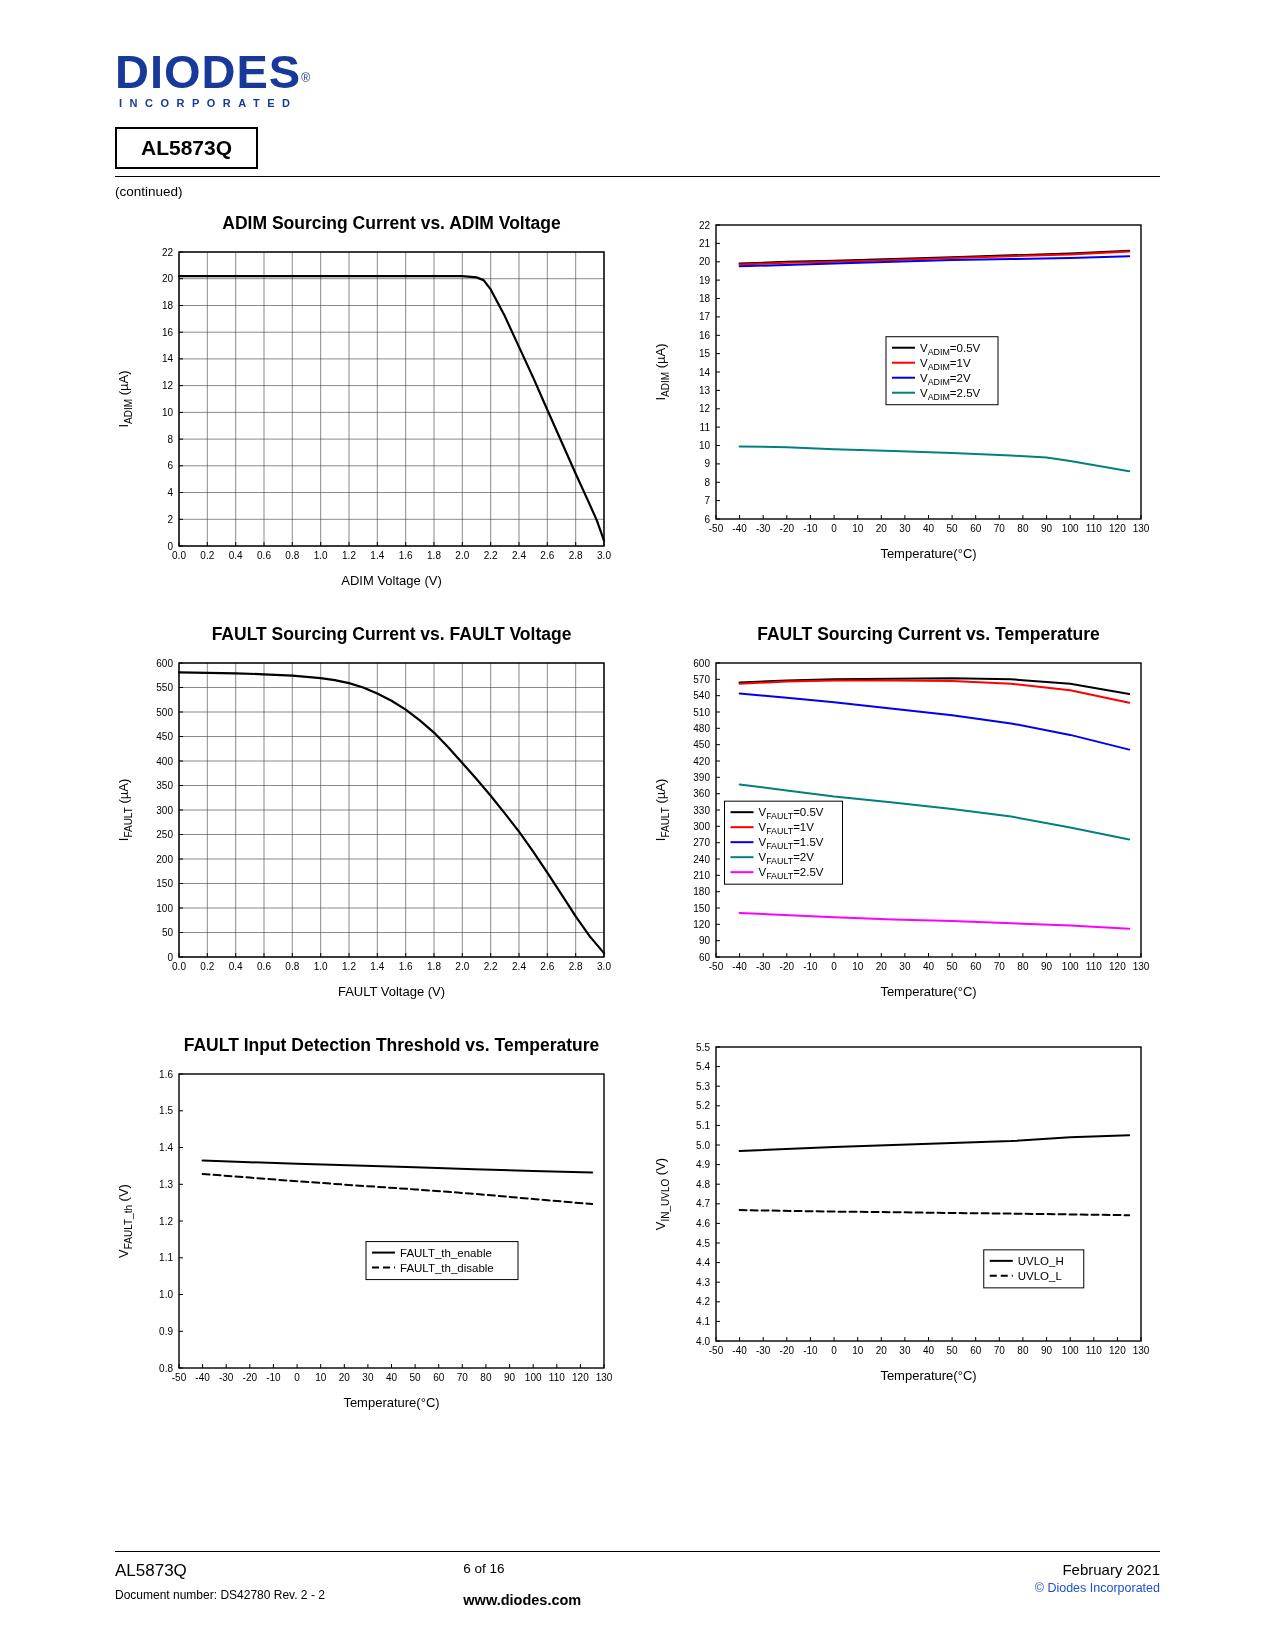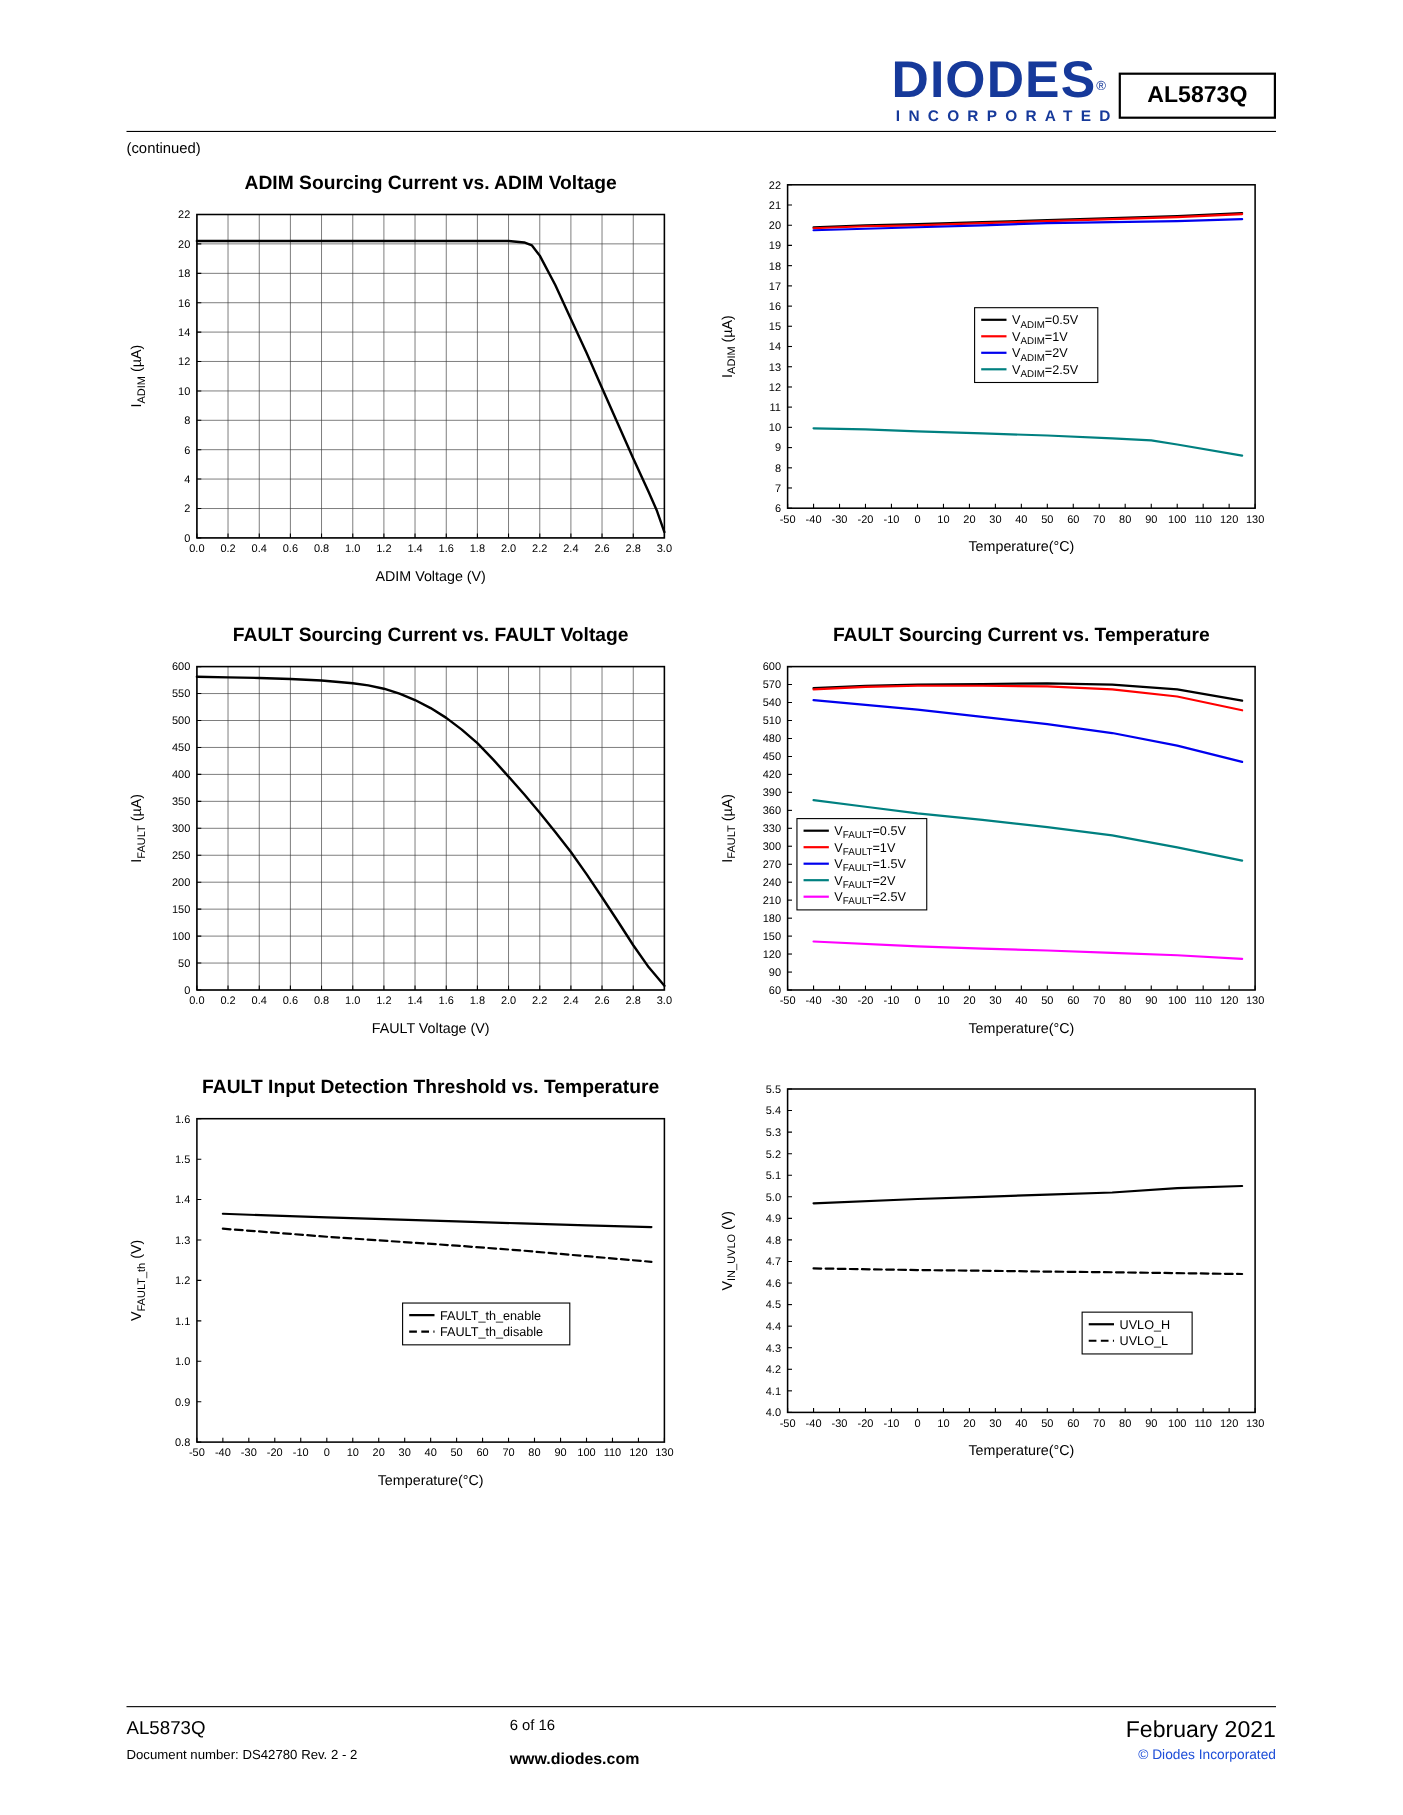--- a/index.html
+++ b/index.html
@@ -4,25 +4,25 @@
 <style>
   * { margin:0; padding:0; box-sizing:border-box; }
   html,body { background:#fff; }
   body { font-family:"Liberation Sans","DejaVu Sans",sans-serif; color:#000; }
   .page {
     width:1275px; height:1650px; margin:0 auto; background:#fff;
     padding:48px 115px 42px 115px;
     display:flex; flex-direction:column; position:relative; overflow:hidden;
   }
   
-  .hdr { display:flex; justify-content:flex-end; align-items:flex-start; }
+  .hdr { display:flex; justify-content:flex-end; align-items:flex-start;flex-direction:column; }
   .logo-block { line-height:1; }
   .logo-text { font-size:47px; font-weight:bold; color:#16399a; letter-spacing:1px; }
   .logo-reg { font-size:12px; vertical-align:6px; color:#16399a; font-weight:normal; }
-  .logo-sub { font-size:14px; font-weight:bold; color:#16399a; letter-spacing:7.5px; margin-top:3px; padding-left:4px; }
+  .logo-sub { font-size:11px; font-weight:bold; color:#16399a; letter-spacing:7.5px; margin-top:3px; padding-left:4px; }
   .part-box { border:2px solid #000; padding:7px 24px; font-size:21px; font-weight:bold; margin-top:18px; }
   
   .title-row { display:flex; align-items:baseline; gap:9px; margin-top:24px; flex-wrap:nowrap; }
   .section-title { font-size:23px; font-weight:bold; white-space:nowrap; }
   .conditions { font-size:14.5px; white-space:nowrap; }
   .conditions sub, .continued sub { font-size:10px; }
   .hdr-rule { border:none; border-top:1.5px solid #000; margin-top:7px; }
   .continued { font-size:13.5px; margin-top:7px; }
   
   .charts { margin-top:14px; display:grid; grid-template-columns:505px 505px; column-gap:35px; row-gap:30px;gap:32px; }
@@ -32,21 +32,21 @@
   sub { line-height:0; }
   
   .ftr { margin-top:auto; border-top:1px solid #000; padding-top:9px; display:flex; align-items:flex-start; }
   .ftr-col { flex:1; }
   .ftr-center { text-align:left; }
   .ftr-right { text-align:right; }
   .ftr-part { font-size:17px; }
   .ftr-doc { font-size:12px; margin-top:7px; }
   .ftr-page { font-size:13.5px; }
   .ftr-url { font-size:14.5px; font-weight:bold; margin-top:16px; }
-  .ftr-date { font-size:21px; }
+  .ftr-date { font-size:15px; }
   .ftr-copy { font-size:12.5px; margin-top:3px; color:#1d4ed8; }
 </style>
 </head>
 <body>
 
 <div class="page">
 
   <header class="hdr">
     <div class="logo-block">
       <div class="logo-text"><span>DIODES</span><span class="logo-reg">®</span></div>

